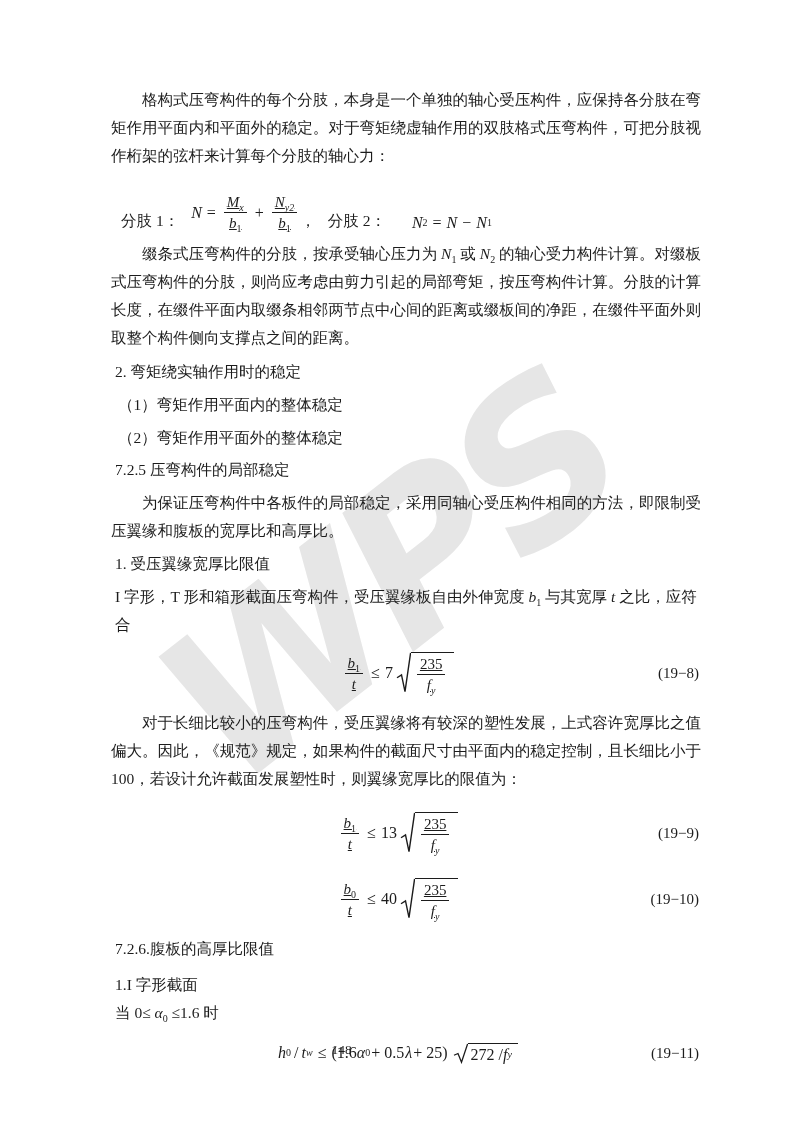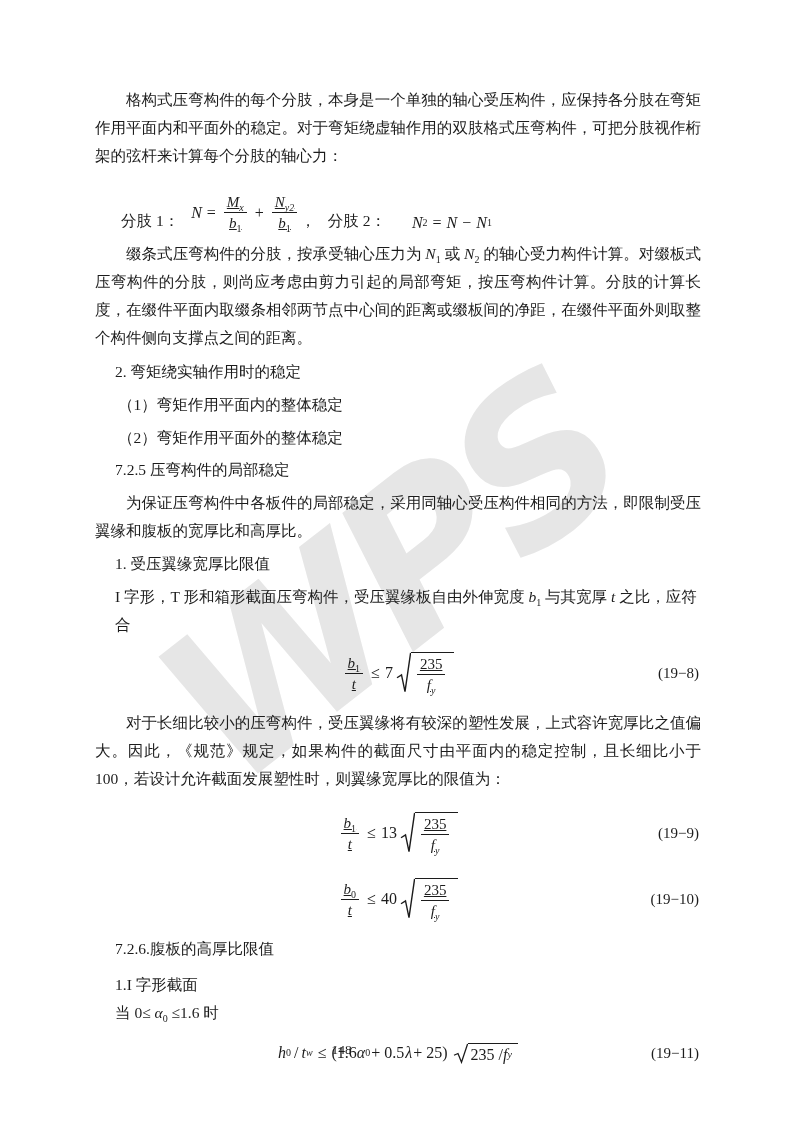--- a/index.html
+++ b/index.html
@@ -12,21 +12,21 @@
   .watermark{
     position:absolute;left:390px;top:578px;
     transform:translate(-50%,-50%) rotate(-38deg);
     font-family:"DejaVu Sans","Liberation Sans",sans-serif;
     font-weight:bold;font-style:italic;
     font-size:210px;letter-spacing:-10px;
     color:#dedede;opacity:.75;z-index:0;white-space:nowrap;
     user-select:none;pointer-events:none;
   }
   .content{position:absolute;left:95px;width:606px;top:86px;z-index:1;}
-  .para{margin:0 0 10px 0;font-size:15.5px;line-height:28px;text-align:justify;text-indent:2em;}
+  .para{margin:0 0 10px 16px;font-size:15.5px;line-height:28px;text-align:justify;text-indent:2em;}
   .line{margin:0;font-size:15.5px;line-height:28px;}
   .ind1{padding-left:20px;}
   .ind2{padding-left:23px;}
   .mb4{margin-bottom:4px;} .mb5{margin-bottom:5px;} .mb6{margin-bottom:6px;}
   .mb8{margin-bottom:8px;} .mb10{}
   .var{font-style:italic;font-family:"Liberation Serif",serif;}
   sub{font-size:10px;line-height:0;font-style:normal;}
   sub.it{font-style:italic;}
   .math{font-size:16px;font-style:normal;display:inline-flex;align-items:center;}
   .frac{display:inline-flex;flex-direction:column;align-items:center;vertical-align:middle;
@@ -193,21 +193,21 @@
           <i class="var">α</i>
           <sub>0</sub>
         <span style="margin:0 1px;">+ 0.5</span>
           <i class="var">λ</i>
         <span style="margin:0 3px 0 1px;">+ 25)</span>
         <span class="sqrt">
           <svg class="radsign" viewBox="0 0 15 24" preserveAspectRatio="none" aria-hidden="true">
               <path d="M1 14 L5 12 L8.5 22 L14.6 1" fill="none" stroke="#1c1c1c" stroke-width="1.3" vector-effect="non-scaling-stroke"></path>
             </svg>
           <span class="radbody">
-              <span>235 / </span>
+              <span>272 / </span>
               <i class="var">f</i>
               <sub class="it">y</sub>
             </span>
         </span>
       </span>
       <span class="eqtag">(19−11)</span>
     </div>
 
   </div>
 

